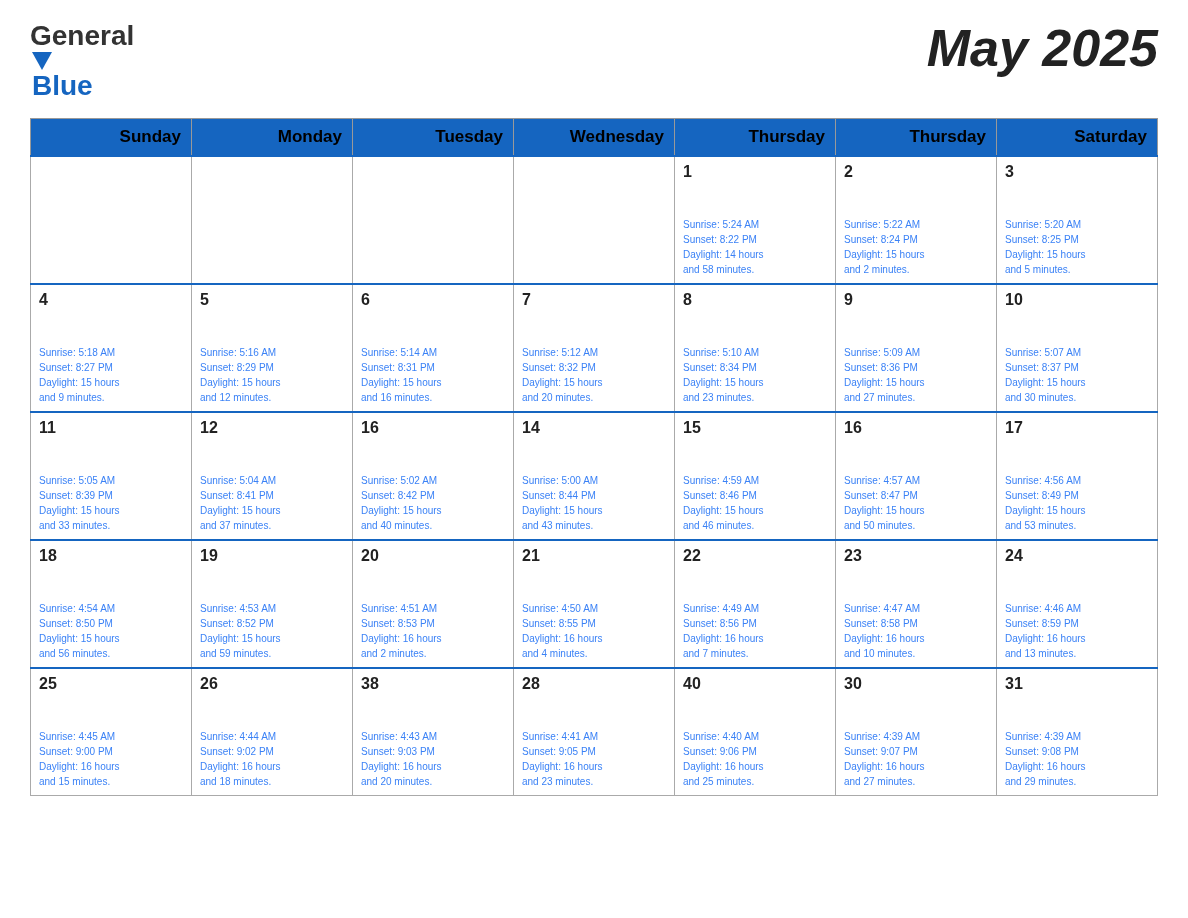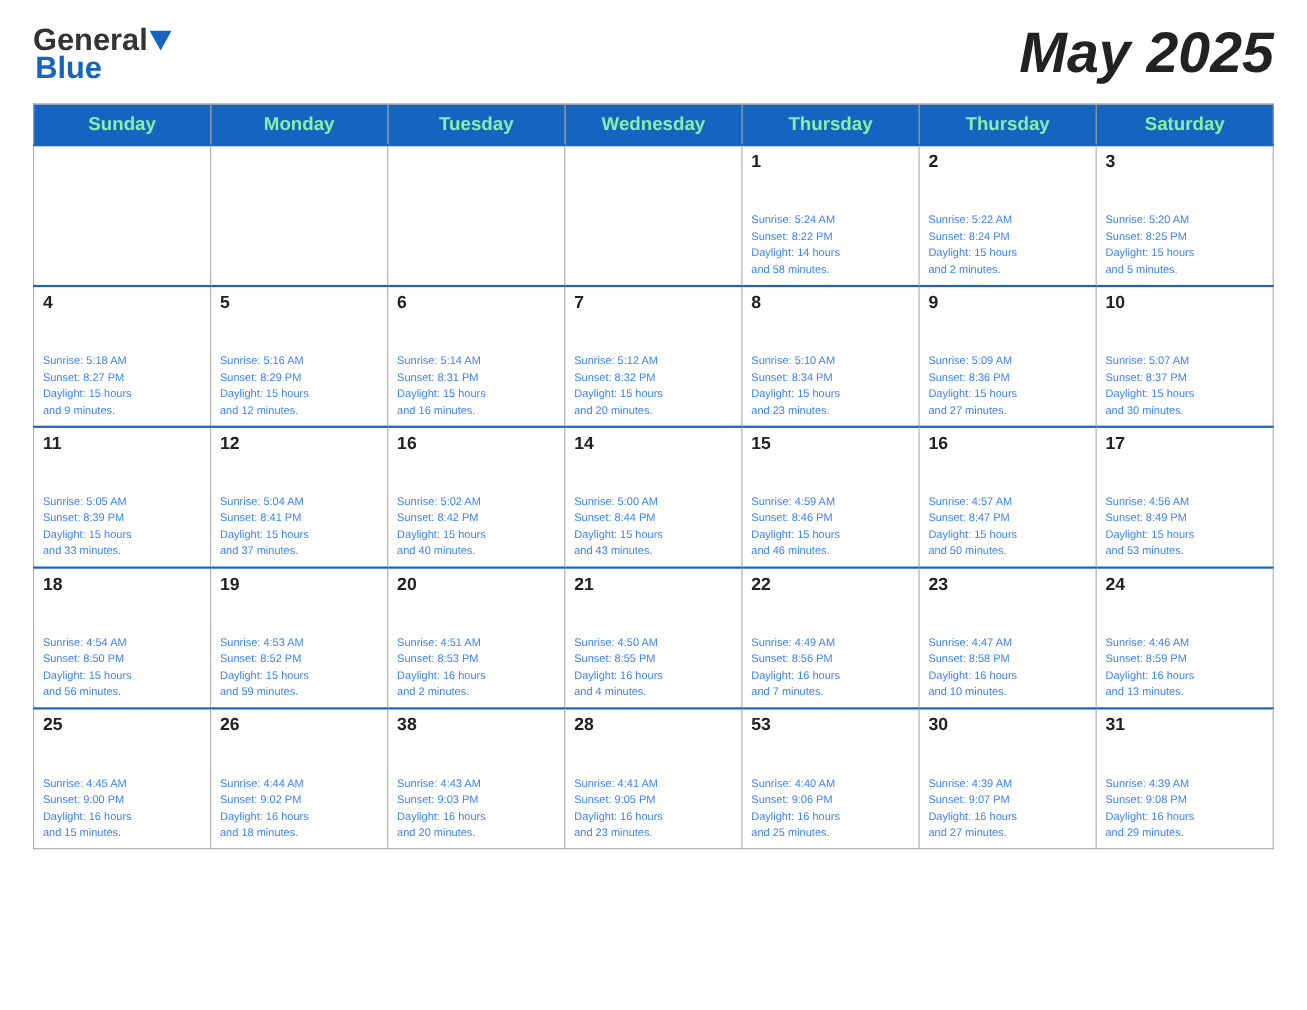--- a/index.html
+++ b/index.html
@@ -55,25 +55,25 @@
       color: #333;
       margin-top: 4px;
     }
     .calendar {
       width: 100%;
       border-collapse: collapse;
       border: 1px solid #999;
     }
     .calendar th {
       background-color: #1565c0;
-      color: #86efac;
+      color: #000000;
       font-size: 17px;
       font-weight: bold;
       padding: 8px 10px;
-      text-align: center;
+      text-align: right;
       border: 1px solid #999;
     }
     .calendar td {
       vertical-align: top;
       border: 1px solid #aaa;
       padding: 6px 8px;
       width: 14.28%;
       min-height: 100px;
       font-size: 12.5px;
       color: #333;
@@ -101,21 +101,21 @@
     .first-row td {
       border-top: 1px solid #aaa;
     }
   </style>
 </head>
 <body>
 
 <div class="header-area">
   <div class="logo">
     <div style="display:flex; flex-direction:column; align-items:flex-start;">
-      <div style="display:flex; align-items:flex-end;">
+      <div style="display:flex; align-items:flex-start;flex-direction:column;">
         <span class="logo-general">General</span>
         <div class="logo-triangle"></div>
       </div>
       <span class="logo-blue" style="margin-top:-6px; margin-left:2px;">Blue</span>
     </div>
   </div>
   <div class="title-area">
     <div class="month-title">May 2025</div>
   </div>
 </div>
@@ -252,21 +252,21 @@
         </td>
         <td>
           <span class="day-num">38</span>
           <div class="day-info">Sunrise: 4:43 AM<br>Sunset: 9:03 PM<br>Daylight: 16 hours<br>and 20 minutes.</div>
         </td>
         <td>
           <span class="day-num">28</span>
           <div class="day-info">Sunrise: 4:41 AM<br>Sunset: 9:05 PM<br>Daylight: 16 hours<br>and 23 minutes.</div>
         </td>
         <td>
-          <span class="day-num">53</span>
+          <span class="day-num">40</span>
           <div class="day-info">Sunrise: 4:40 AM<br>Sunset: 9:06 PM<br>Daylight: 16 hours<br>and 25 minutes.</div>
         </td>
         <td>
           <span class="day-num">30</span>
           <div class="day-info">Sunrise: 4:39 AM<br>Sunset: 9:07 PM<br>Daylight: 16 hours<br>and 27 minutes.</div>
         </td>
         <td>
           <span class="day-num">31</span>
           <div class="day-info">Sunrise: 4:39 AM<br>Sunset: 9:08 PM<br>Daylight: 16 hours<br>and 29 minutes.</div>
         </td>

